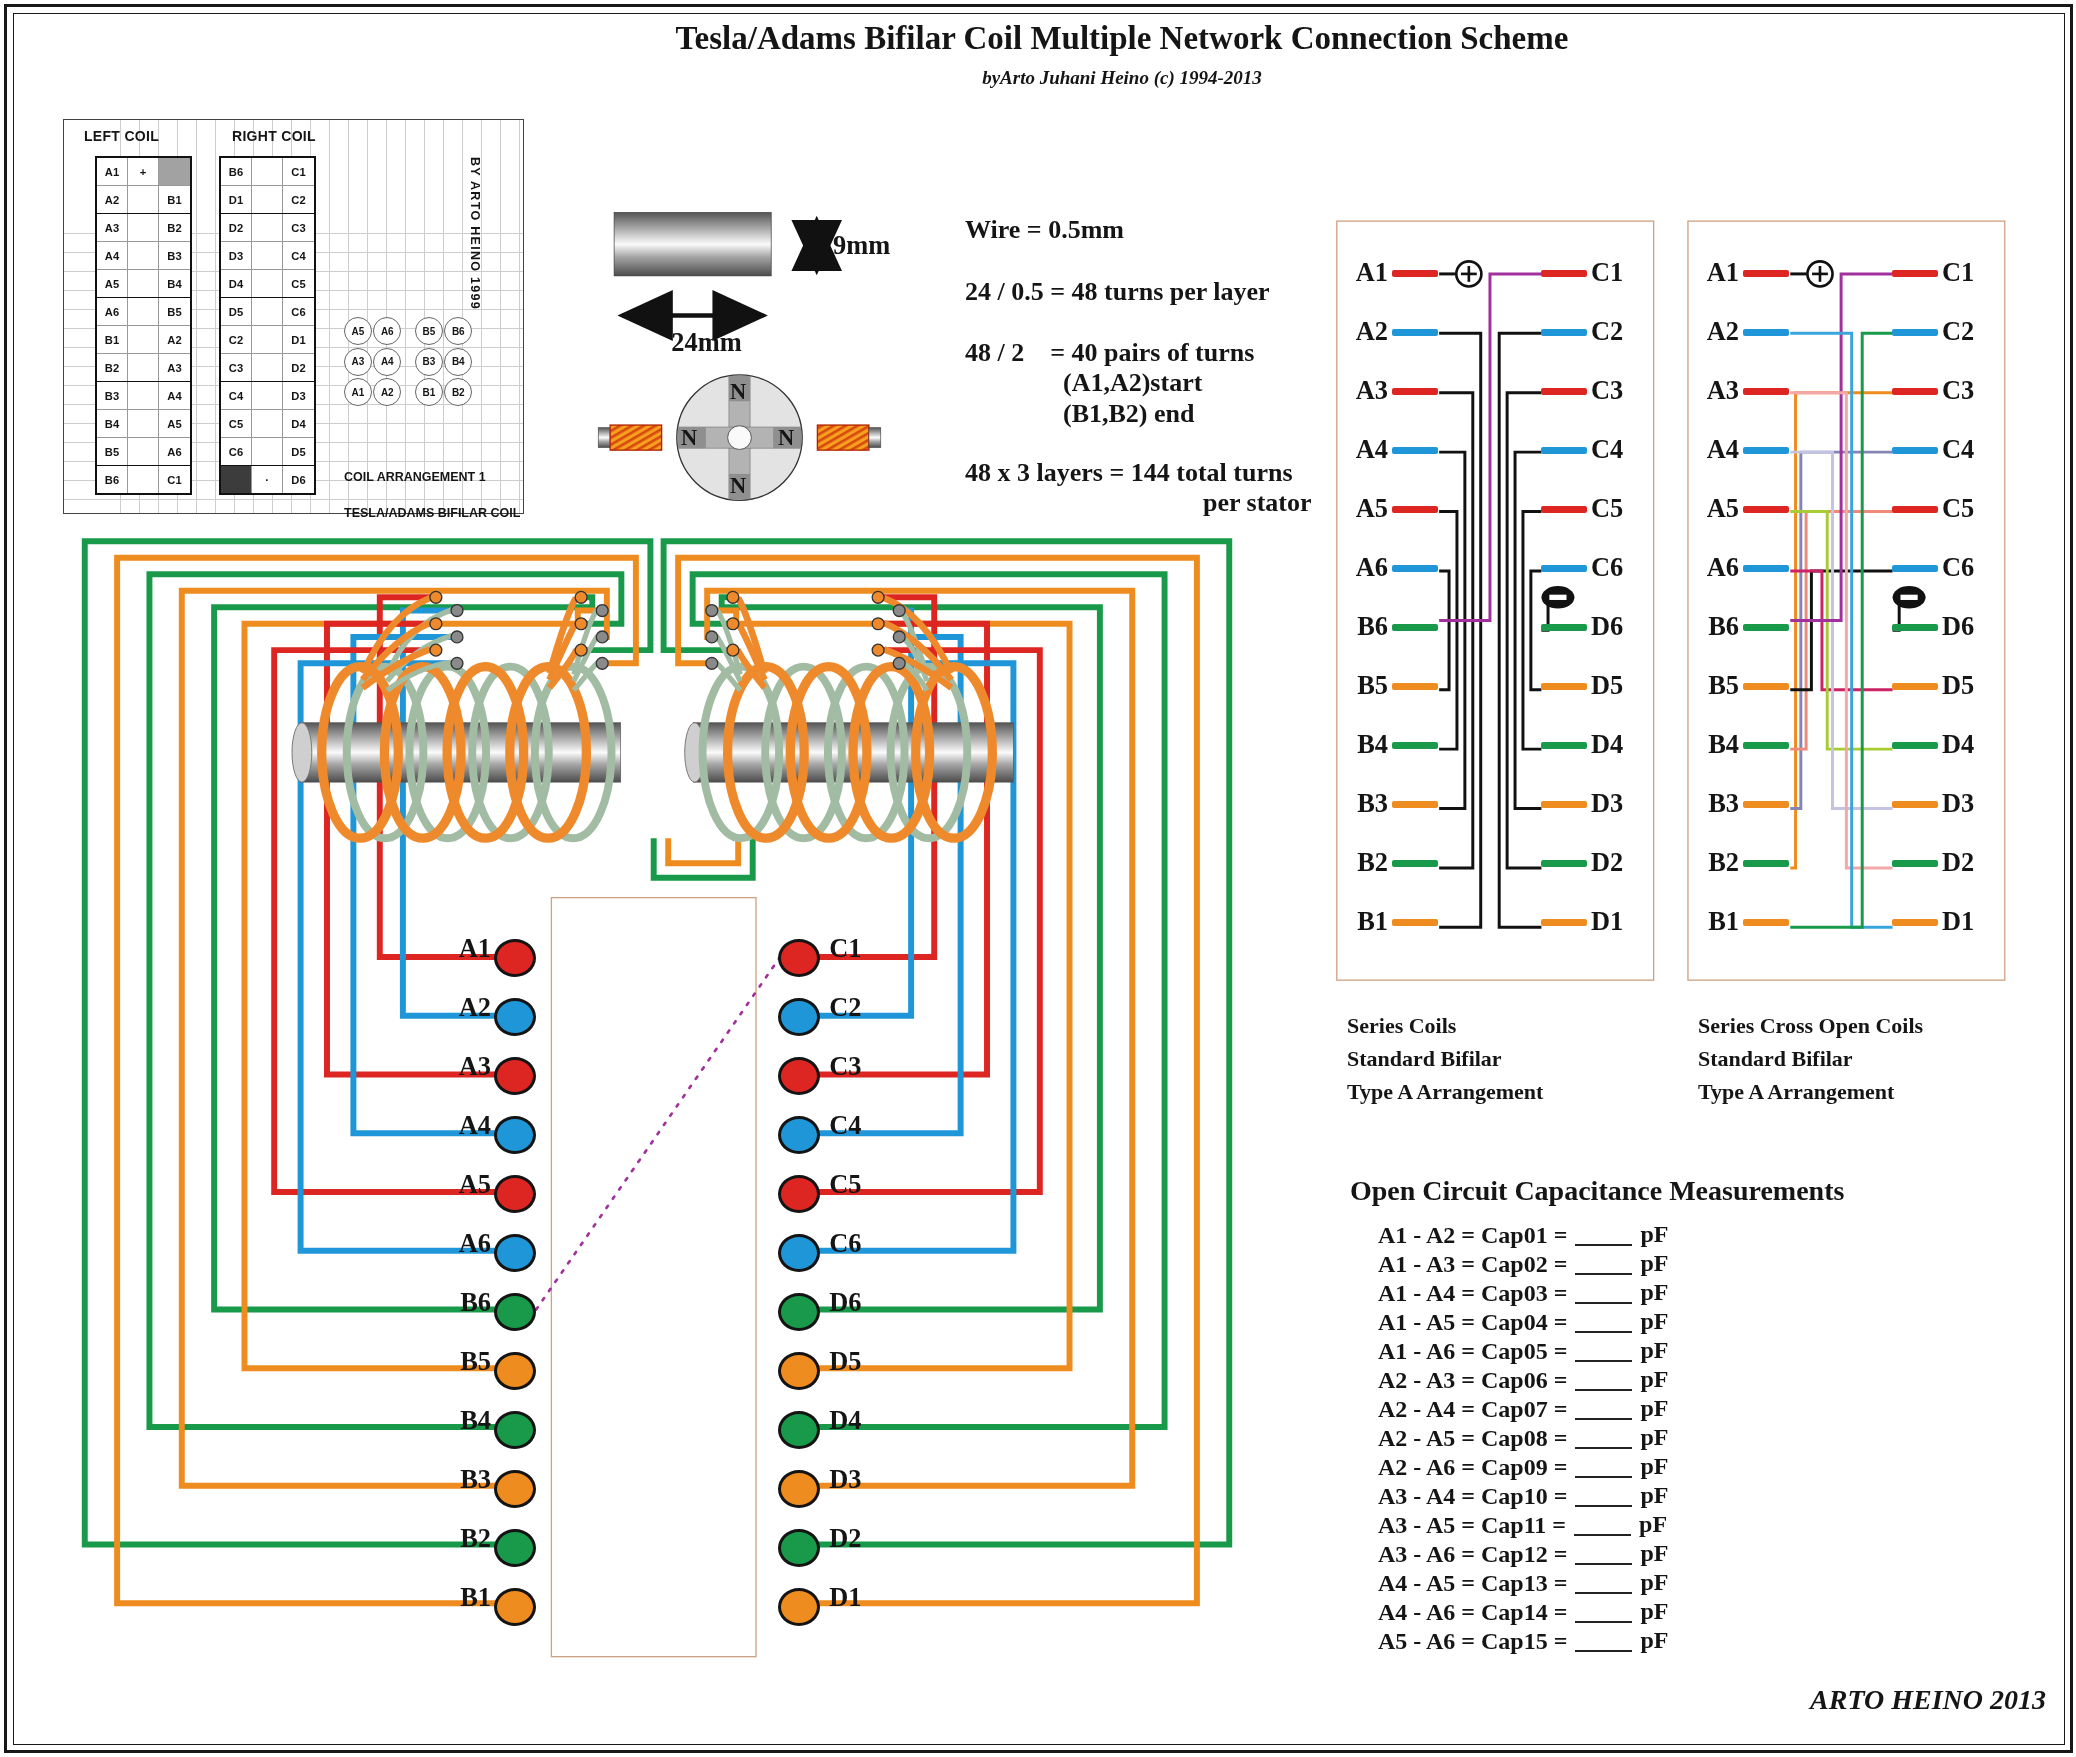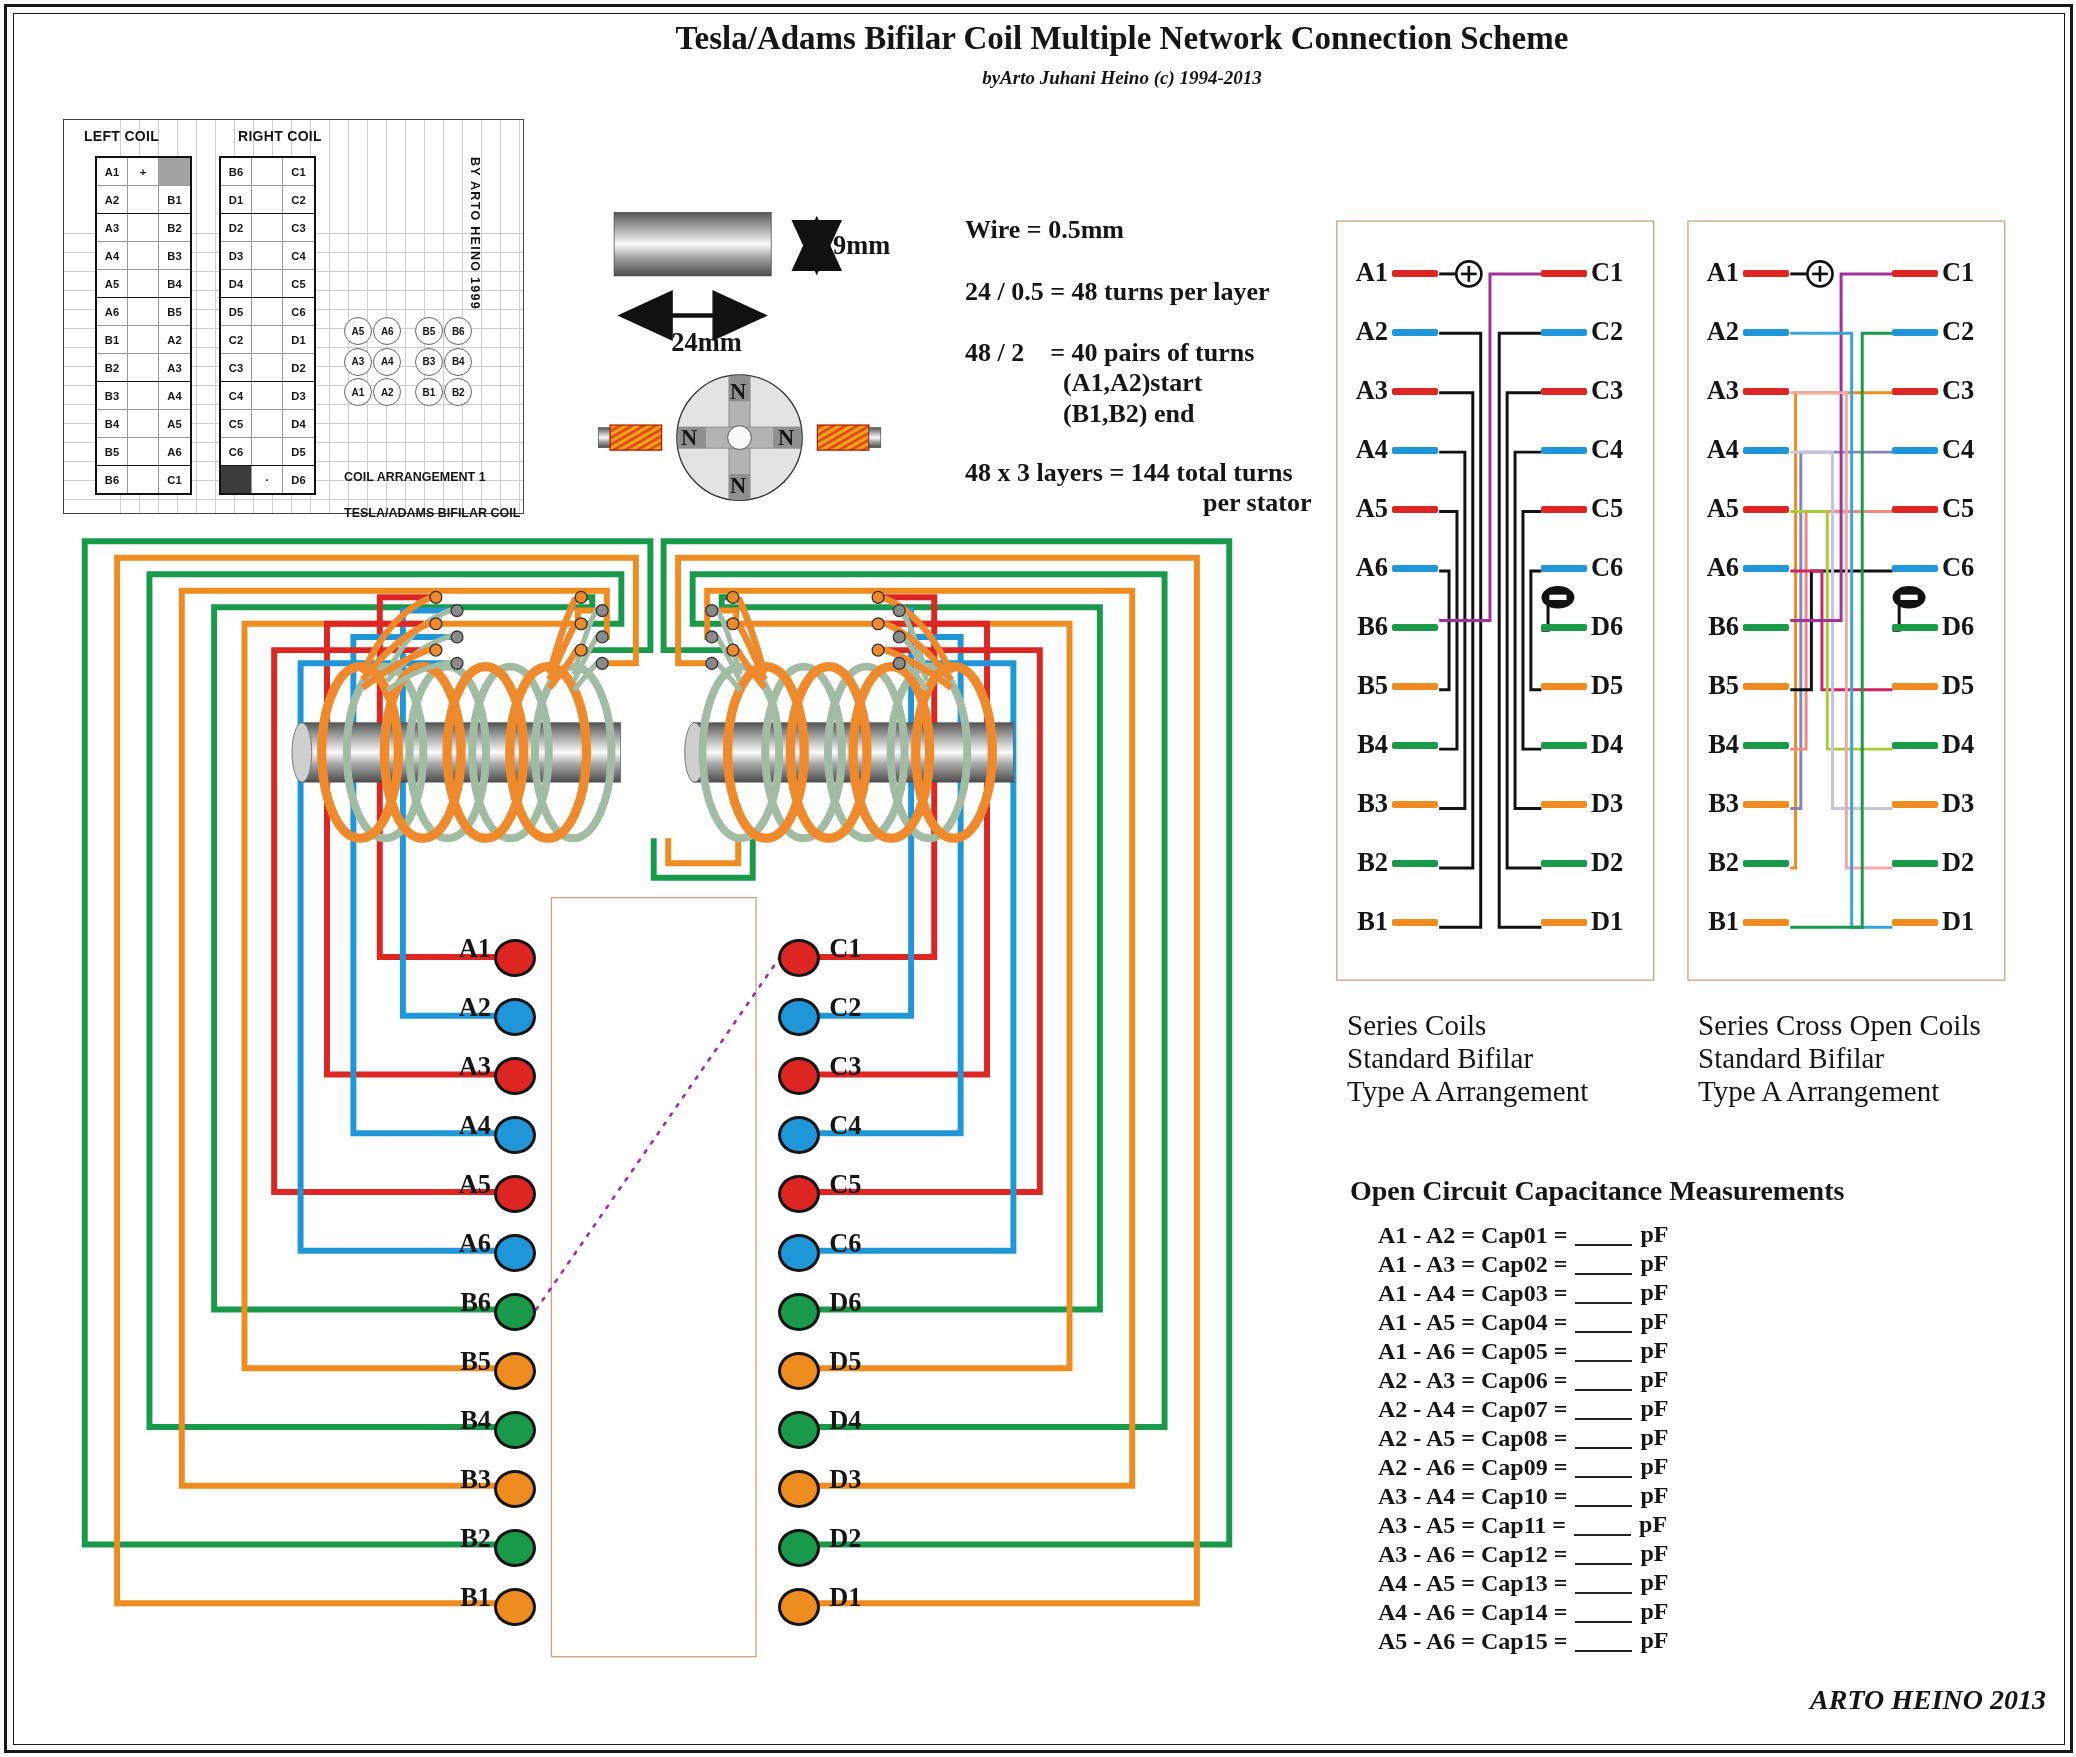--- a/index.html
+++ b/index.html
@@ -10,21 +10,21 @@
   #frame-inner{position:absolute;inset:12.5px;border:1.3px solid #181818;pointer-events:none}
   #main-svg{position:absolute;left:0;top:0}
   #title{position:absolute;left:462px;top:20px;width:1320px;text-align:center;font-size:33px;font-weight:bold}
   #subtitle{position:absolute;left:462px;top:67px;width:1320px;text-align:center;font-size:19px;font-weight:bold;font-style:italic}
   
   #arr{position:absolute;left:63px;top:119px;width:459px;height:393px;border:1.3px solid #444;background-color:#fff;
        background-image:repeating-linear-gradient(to bottom,transparent 0 18.5px,#cdcdcd 18.5px 19px),
                         repeating-linear-gradient(to right,transparent 0 18.5px,#cdcdcd 18.5px 19px)}
   .arr-h{position:absolute;top:8px;font:bold 14px "Liberation Sans",sans-serif;letter-spacing:0.3px}
   #arr-h-left{left:20px}
-  #arr-h-right{left:174px}
+  #arr-h-right{left:168px}
   .tbl{position:absolute;top:36px;border:2px solid #111;background:#fff}
   #tbl-left{left:31px}
   #tbl-right{left:155px}
   .trow{display:flex;height:27px;border-bottom:0.7px solid #999}
   .trow:last-child{border-bottom:none}
   .trow:nth-child(2),.trow:nth-child(5),.trow:nth-child(8),.trow:nth-child(11){border-bottom:1.7px solid #111}
   .tc{width:31px;display:flex;align-items:center;justify-content:center;font:bold 11.2px "Liberation Sans",sans-serif;border-right:0.7px solid #999;box-sizing:border-box}
   .tc:last-child{border-right:none}
   #tbl-left .trow:first-child .tc:nth-child(3){background:#a2a2a2}
   #tbl-right .trow:last-child .tc:first-child{background:#3c3c3c}
@@ -62,21 +62,21 @@
   .pcol{position:absolute;top:244px;display:flex;flex-direction:column}
   .prow{height:59px;display:flex;align-items:center}
   .plabel{width:51px;text-align:right;font-size:26.4px;font-weight:bold;flex:none;position:relative;top:-1.3px}
   .pstub{width:46px;height:6.6px;border-radius:2px;margin-left:4px;flex:none}
   .pcol-r .pstub{order:0;margin-left:0;margin-right:4px}
   .pcol-r .plabel{order:1;text-align:left}
   #p1-left{left:1337px}
   #p1-right{left:1541px}
   #p2-left{left:1688px}
   #p2-right{left:1892px}
-  .pcap{position:absolute;top:1009px;font-size:29px;font-weight:normal;line-height:33px}
+  .pcap{position:absolute;top:1009px;font-size:22px;font-weight:bold;line-height:33px}
   #p1-cap{left:1347px}
   #p2-cap{left:1698px}
   
   #caps-title{position:absolute;left:1350px;top:1175px;font-size:28px;font-weight:bold}
   #caps-rows{position:absolute;left:1378px;top:1220px;display:flex;flex-direction:column}
   .caprow{height:29px;display:flex;align-items:flex-end;font-size:24px;font-weight:bold}
   .blank{display:inline-block;width:57px;height:20px;border-bottom:2px solid #222;margin:0 8px 2.6px 8px}
   .capunit{position:relative;top:-1.3px}
   #sig{position:absolute;left:1716px;top:1684px;width:330px;text-align:right;font-size:28px;font-weight:bold;font-style:italic}
 </style>

